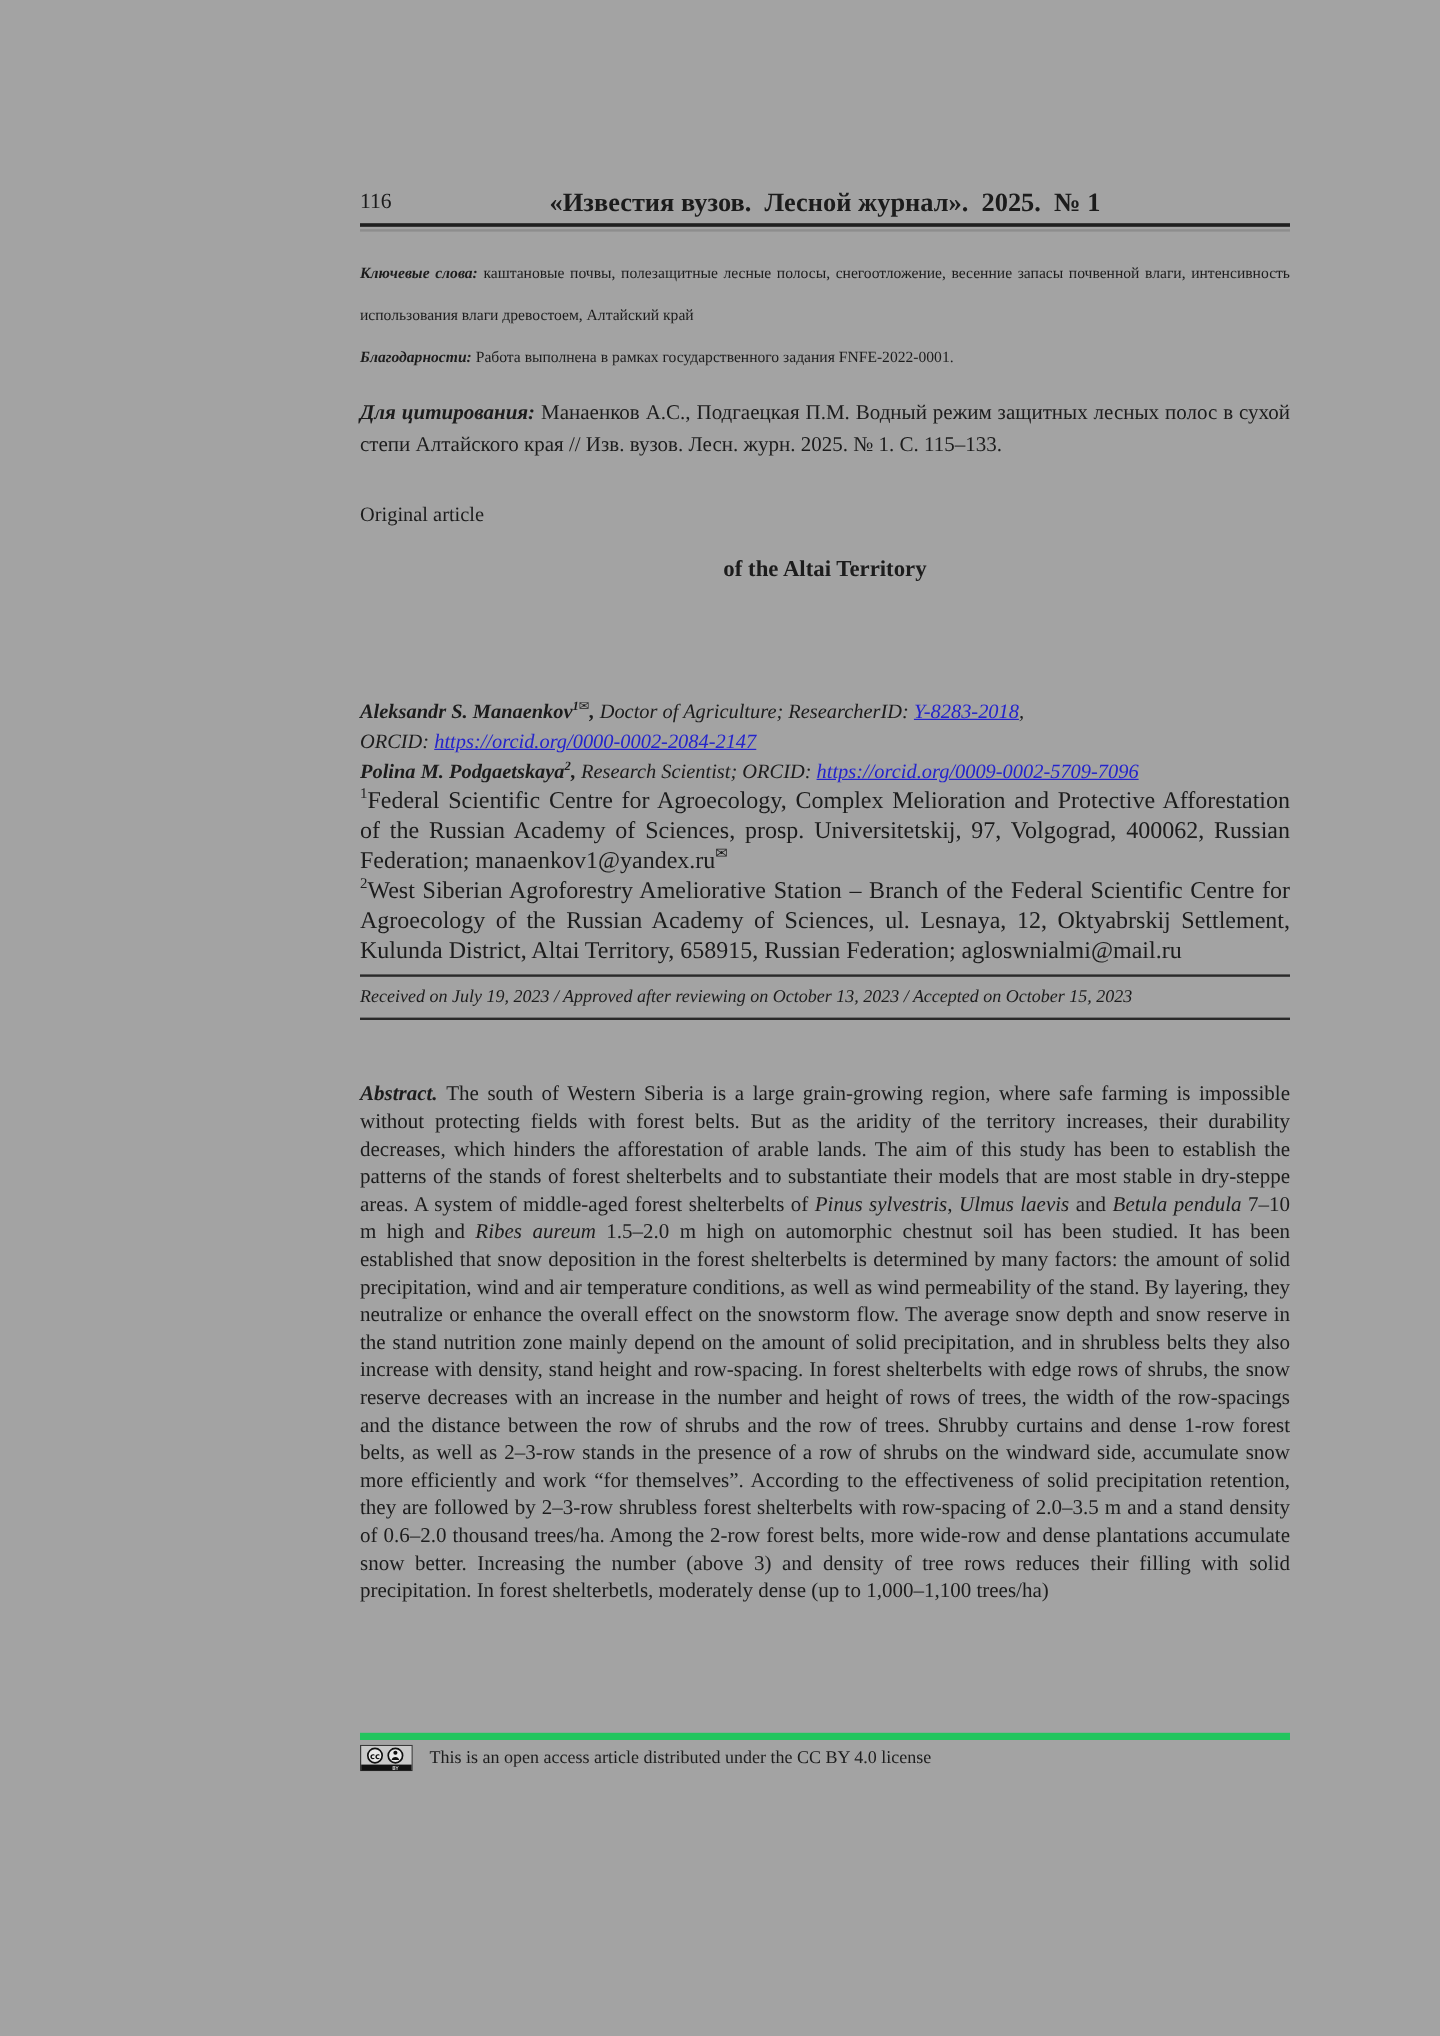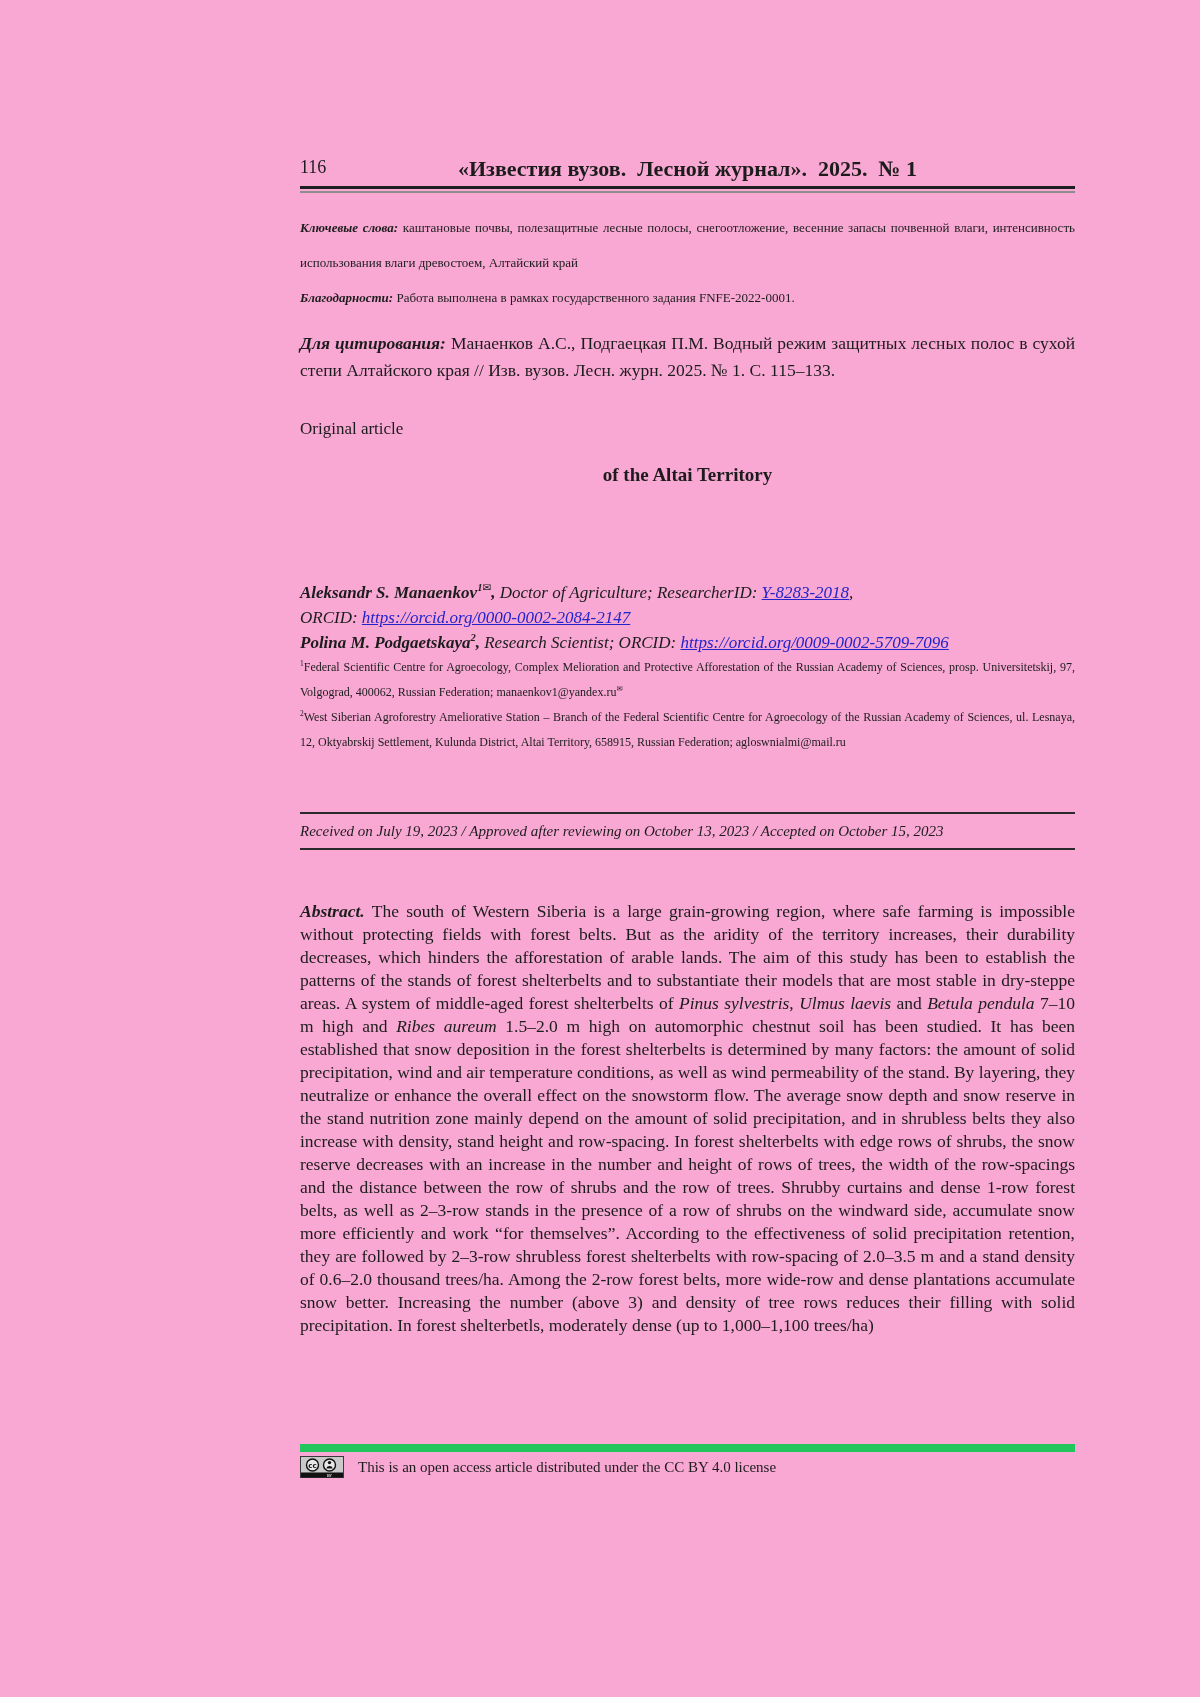--- a/index.html
+++ b/index.html
@@ -1,19 +1,19 @@
 <!DOCTYPE html>
 <html><head>
 <meta charset="utf-8">
 <style>
   html,body{margin:0;padding:0;background:#ffffff;}
   .page{
     position:relative;
     width:1200px;height:1697px;
-    background:#f9a8d4;
+    background:#a3a3a3;
     font-family:"Liberation Serif","DejaVu Serif",serif;
     color:#1c1c1c;
     overflow:hidden;
   }
   .col{position:absolute;left:300px;width:775px;}
   .just{text-align:justify;}
   .center{text-align:center;}
   
   .b{font-weight:bold;}
   .i{font-style:italic;}
@@ -24,31 +24,31 @@
   .journal-line{position:absolute;left:300px;top:156px;width:775px;text-align:center;font-weight:bold;font-size:22px;}
   .header-rule-a{position:absolute;left:300px;top:186px;width:775px;height:3px;background:#1f1f1f;}
   .header-rule-b{position:absolute;left:300px;top:191px;width:775px;height:2px;background:#8d8d8d;}
   
   .meta-block{top:210px;font-size:13px;line-height:35px;}
   .citation-block{top:330px;font-size:17.5px;line-height:26.7px;}
   .doi{font-size:17.5px;color:#2323cc;text-decoration:underline;}
   .article-type{top:419px;font-size:17px;}
   .title-block{top:461px;font-weight:bold;font-size:19px;line-height:27.5px;}
   .authors-block{top:580px;font-size:17px;line-height:25px;}
-  .affil{font-size:12px;}
+  .affil{font-size:20px;}
   .received-block{
     top:812px;
     border-top:2px solid #2a2a2a;border-bottom:2px solid #2a2a2a;
     padding:7px 0 7px 0;
     font-style:italic;font-size:15px;line-height:20px;
   }
   .abstract-block{top:900px;font-size:17.5px;line-height:23px;}
   .footer-block{
     top:1444px;
-    border-top:8px solid #22c55e;
+    border-top:6px solid #22c55e;
     padding-top:4px;
     display:flex;align-items:center;gap:14px;
   }
   .license-text{font-size:15px;}
   .cc-badge{flex:0 0 auto;display:block;}
 </style>
 </head>
 <body>
 
 <div class="page">

